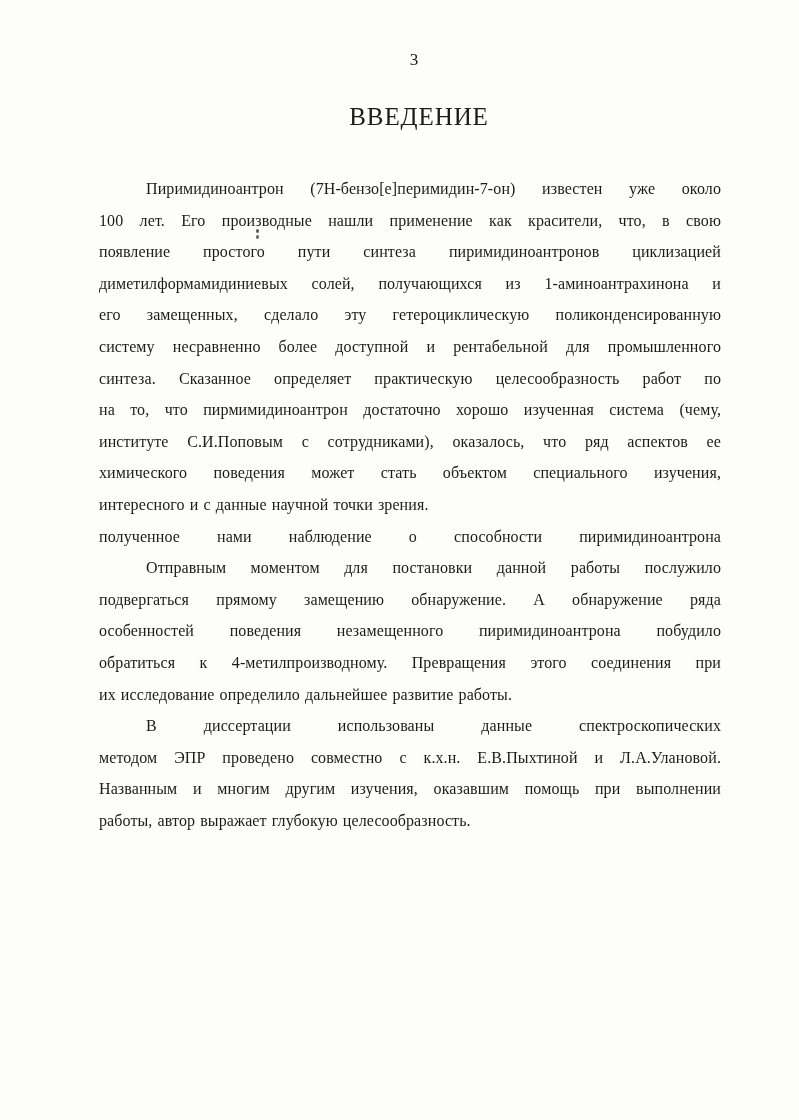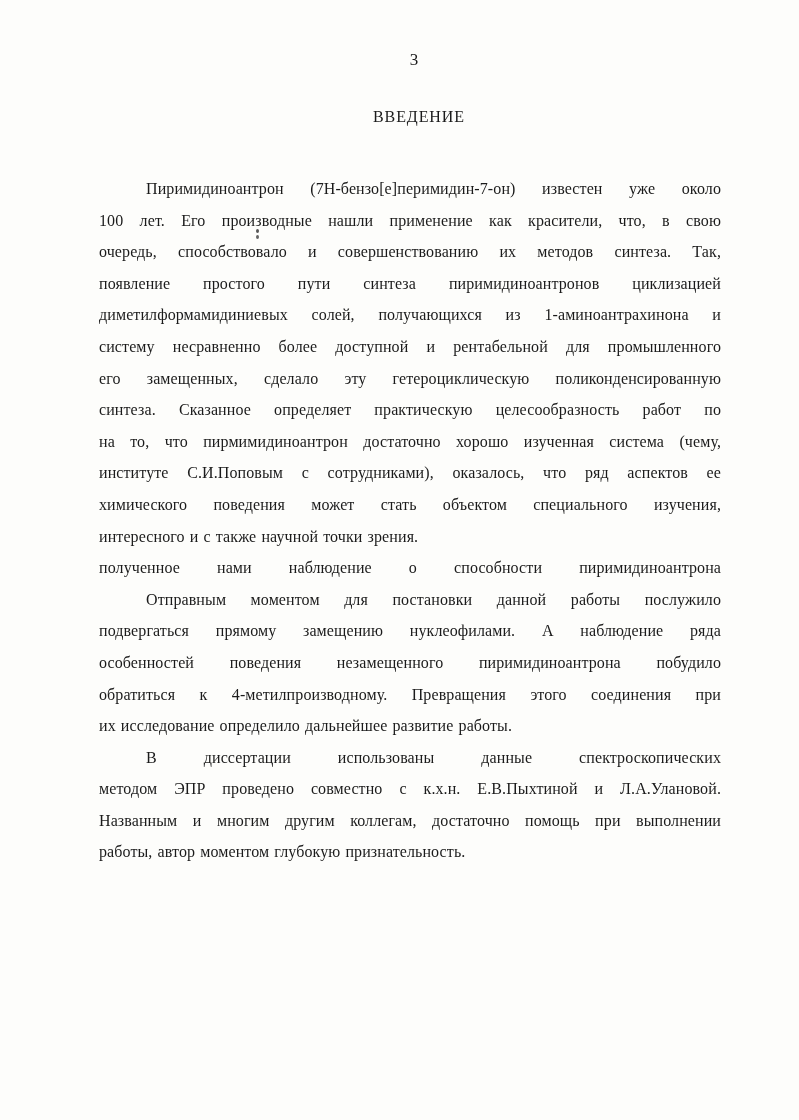--- a/index.html
+++ b/index.html
@@ -23,21 +23,21 @@
     line-height: 20px;
   }
   .heading {
     position: absolute;
     top: 105px;
     left: 99px;
     width: 622px;
     padding-left: 18px;
     box-sizing: border-box;
     text-align: center;
-    font-size: 16px;
+    font-size: 25px;
     letter-spacing: 0.9px;
     line-height: 24px;
   }
   .body-text {
     position: absolute;
     top: 173px;
     left: 99px;
     width: 622px;
   }
   .para { margin: 0; }
@@ -68,40 +68,39 @@
 </head>
 <body>
 
 <div class="page">
   <div class="page-number">3</div>
   <div class="heading">ВВЕДЕНИЕ</div>
   <div class="body-text">
       <div class="para">
         <div class="ln jst ind">Пиримидиноантрон (7Н-бензо[е]перимидин-7-он) известен уже около</div>
         <div class="ln jst">100 лет. Его производные нашли применение как красители, что, в свою</div>
-        <div class="ln jst">очередь, способствовало и совершенствованию их методов синтеза. Так,</div>
         <div class="ln jst">появление простого пути синтеза пиримидиноантронов циклизацией</div>
         <div class="ln jst">диметилформамидиниевых солей, получающихся из 1-аминоантрахинона и</div>
+        <div class="ln jst">его замещенных, сделало эту гетероциклическую поликонденсированную</div>
         <div class="ln jst">систему несравненно более доступной и рентабельной для промышленного</div>
-        <div class="ln jst">его замещенных, сделало эту гетероциклическую поликонденсированную</div>
         <div class="ln jst">синтеза. Сказанное определяет практическую целесообразность работ по</div>
         <div class="ln jst">на то, что пирмимидиноантрон достаточно хорошо изученная система (чему,</div>
         <div class="ln jst">институте С.И.Поповым с сотрудниками), оказалось, что ряд аспектов ее</div>
         <div class="ln jst">химического поведения может стать объектом специального изучения,</div>
-        <div class="ln lst">интересного и с также научной точки зрения.</div>
+        <div class="ln lst">интересного и с данные научной точки зрения.</div>
       </div>
       <div class="para">
         <div class="ln jst">полученное нами наблюдение о способности пиримидиноантрона</div>
         <div class="ln jst ind">Отправным моментом для постановки данной работы послужило</div>
-        <div class="ln jst">подвергаться прямому замещению нуклеофилами. А наблюдение ряда</div>
+        <div class="ln jst">подвергаться прямому замещению обнаружение. А обнаружение ряда</div>
         <div class="ln jst">особенностей поведения незамещенного пиримидиноантрона побудило</div>
         <div class="ln jst">обратиться к 4-метилпроизводному. Превращения этого соединения при</div>
         <div class="ln lst">их исследование определило дальнейшее развитие работы.</div>
       </div>
       <div class="para">
         <div class="ln jst ind">В диссертации использованы данные спектроскопических</div>
         <div class="ln jst">методом ЭПР проведено совместно с к.х.н. Е.В.Пыхтиной и Л.А.Улановой.</div>
-        <div class="ln jst">Названным и многим другим коллегам, достаточно помощь при выполнении</div>
-        <div class="ln lst">работы, автор моментом глубокую признательность.</div>
+        <div class="ln jst">Названным и многим другим изучения, оказавшим помощь при выполнении</div>
+        <div class="ln lst">работы, автор выражает глубокую целесообразность.</div>
       </div>
     </div>
   <div class="speckle"></div>
 </div>
 
 </body></html>

